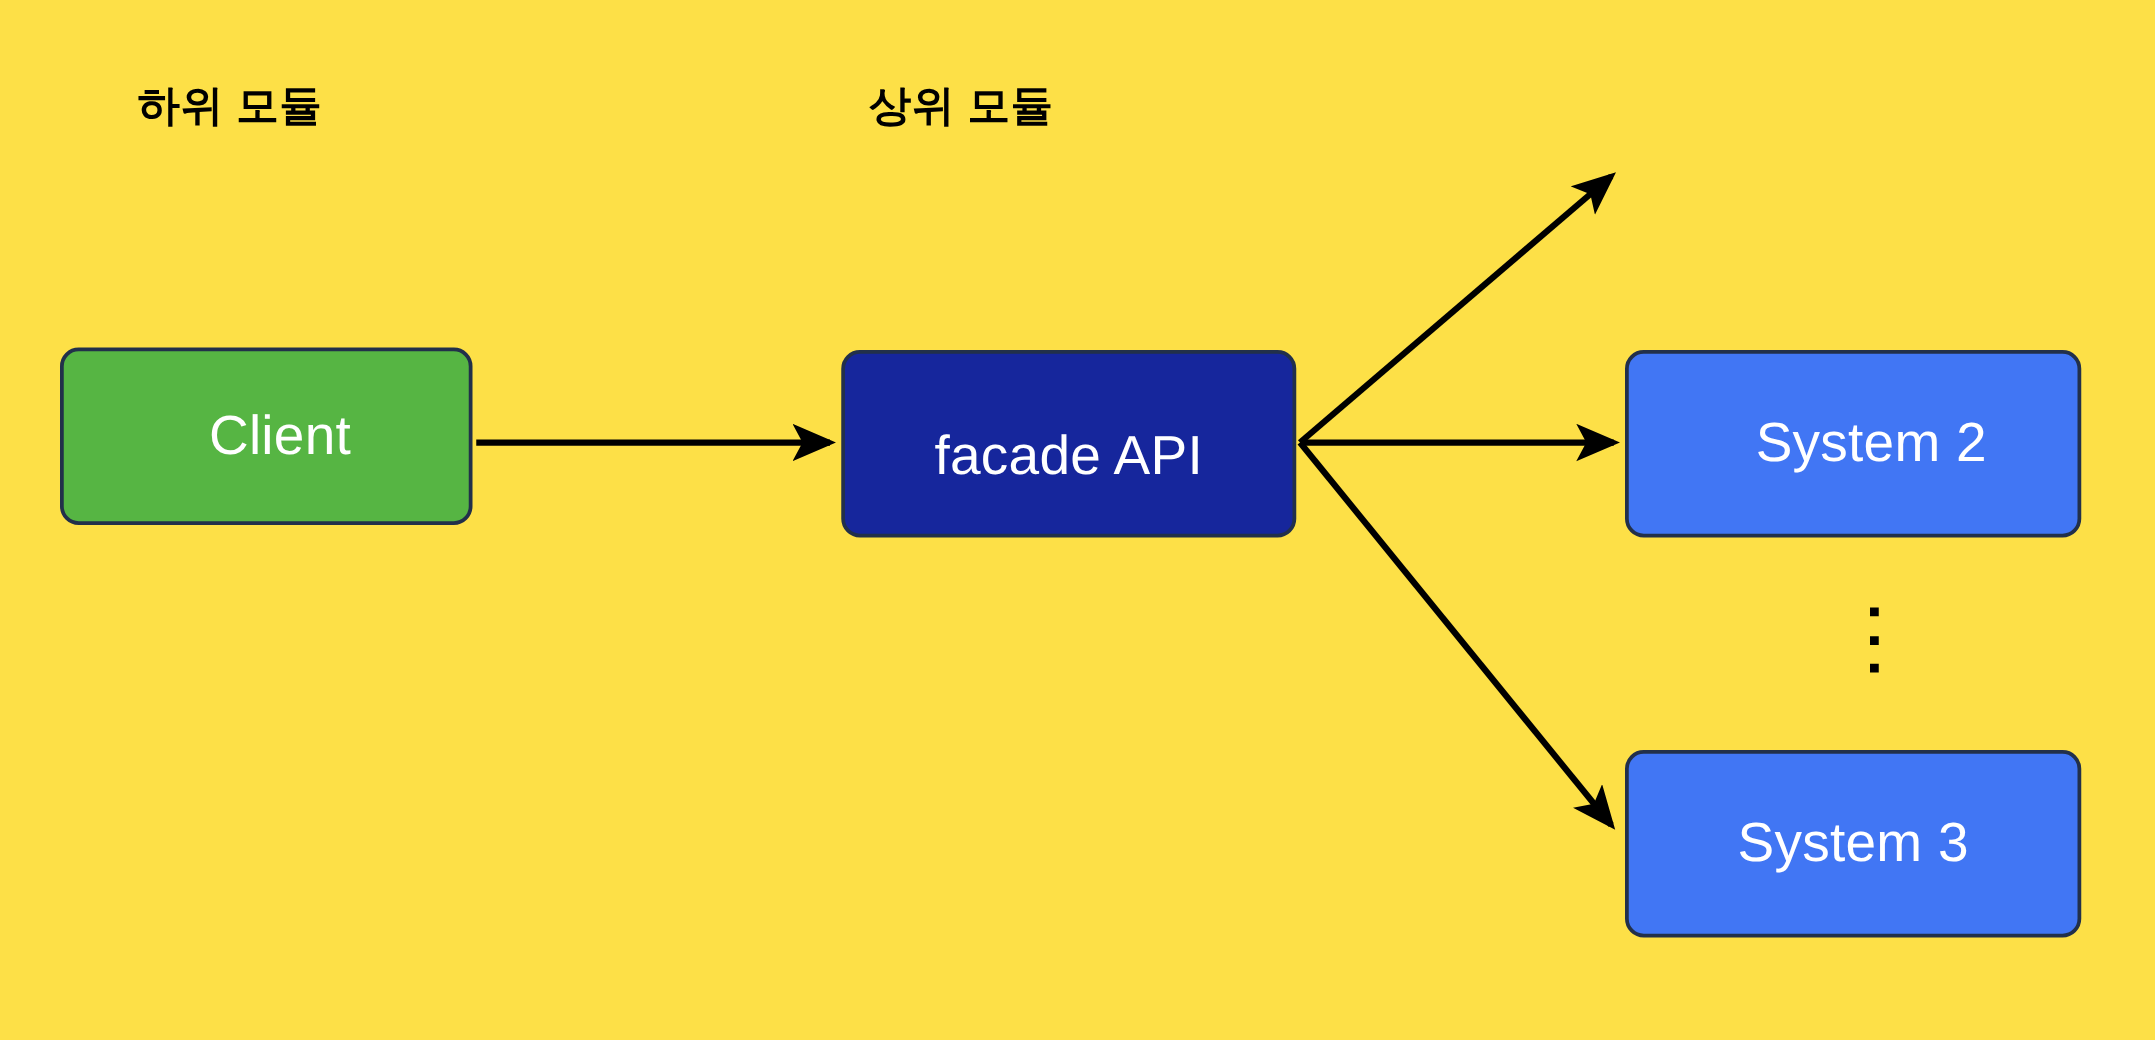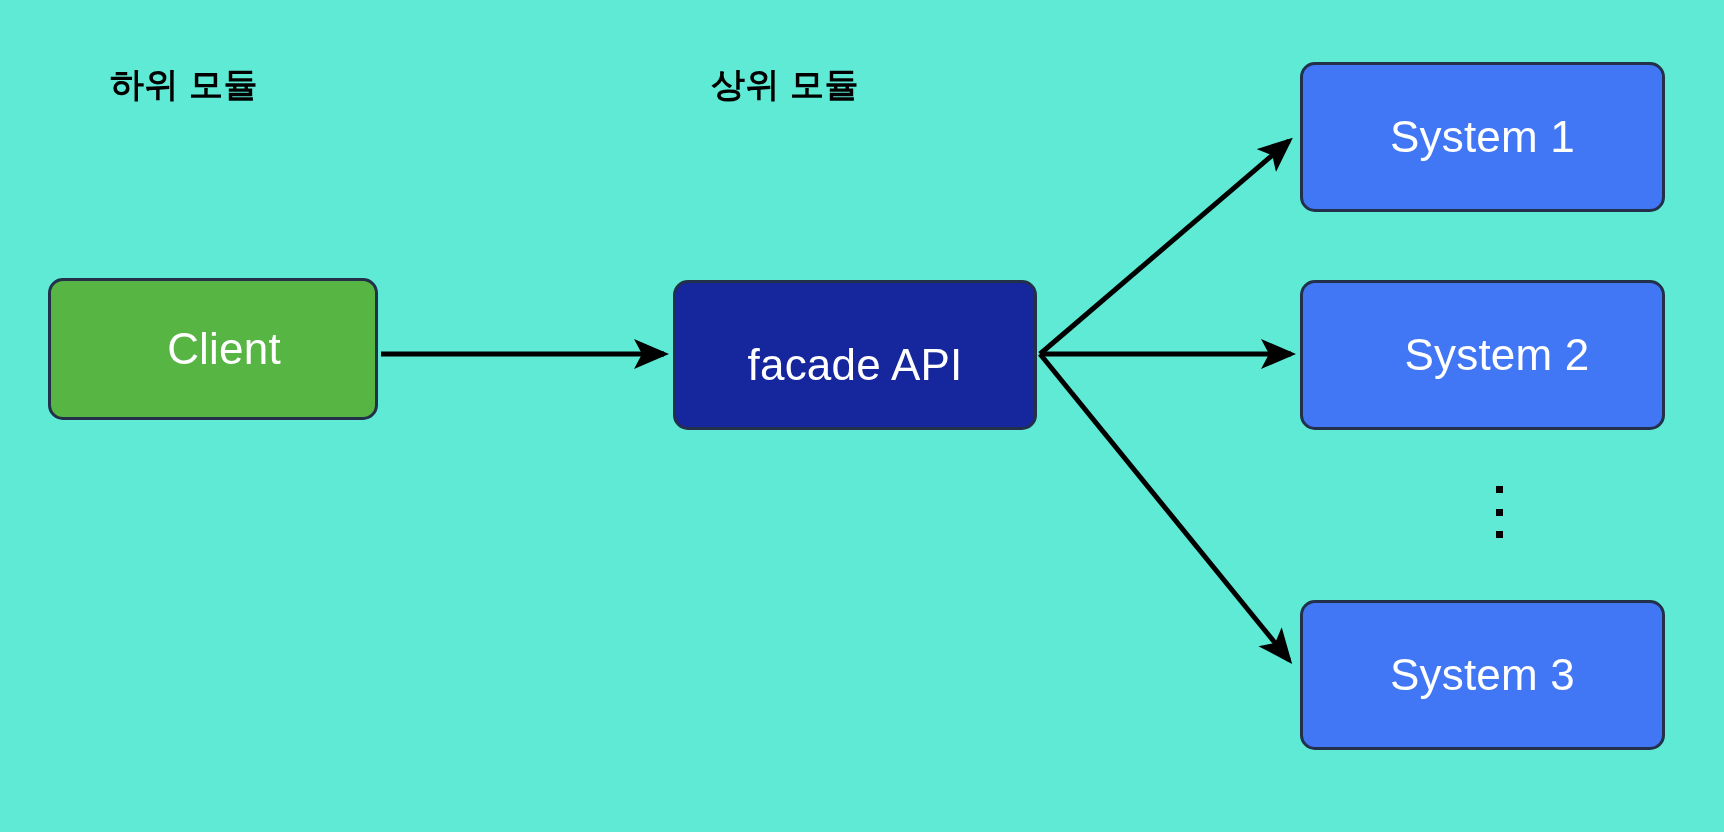--- a/index.html
+++ b/index.html
@@ -7,21 +7,21 @@
     padding: 0;
     background: #ffffff;
   }
   body {
     font-family: "Liberation Sans", sans-serif;
   }
   #canvas {
     position: relative;
     width: 1724px;
     height: 832px;
-    background: #5eead4;
+    background: #fde047;
     overflow: hidden;
   }
   .edge-layer {
     position: absolute;
     left: 0;
     top: 0;
     width: 1724px;
     height: 832px;
     pointer-events: none;
   }
@@ -66,21 +66,21 @@
     left: 1300px; top: 280px; width: 365px; height: 150px;
   }
   #node-system-3 {
     left: 1300px; top: 600px; width: 365px; height: 150px;
   }
   #node-system-1 .node-label,
   #node-system-2 .node-label,
   #node-system-3 .node-label { font-size: 44px; }
   
   #label-lower { left: 110px; top: 62px; }
-  #label-upper { left: 695px; top: 62px; margin-left: 16px; }
+  #label-upper { left: 695px; top: 62px; }
   
   #ellipsis-vertical {
     position: absolute;
     left: 1494px;
     top: 486px;
     width: 10px;
     height: 52px;
     display: flex;
     flex-direction: column;
     justify-content: space-between;
@@ -126,23 +126,20 @@
   <div class="group-label" id="label-upper">상위 모듈</div>
 
   <div class="node" id="node-client" style="background:#56b543;padding-left:22px;">
     <span class="node-label">Client</span>
   </div>
 
   <div class="node" id="node-facade" style="background:#16269c;">
     <span class="node-label">facade API</span>
   </div>
 
-  <div class="node" id="node-system-1" style="background:#4176f4;">
-    <span class="node-label">System 1</span>
-  </div>
 
   <div class="node" id="node-system-2" style="background:#4176f4;padding-left:29px;">
     <span class="node-label">System 2</span>
   </div>
 
   <div class="node" id="node-system-3" style="background:#4176f4;">
     <span class="node-label">System 3</span>
   </div>
 
   <div id="ellipsis-vertical">

